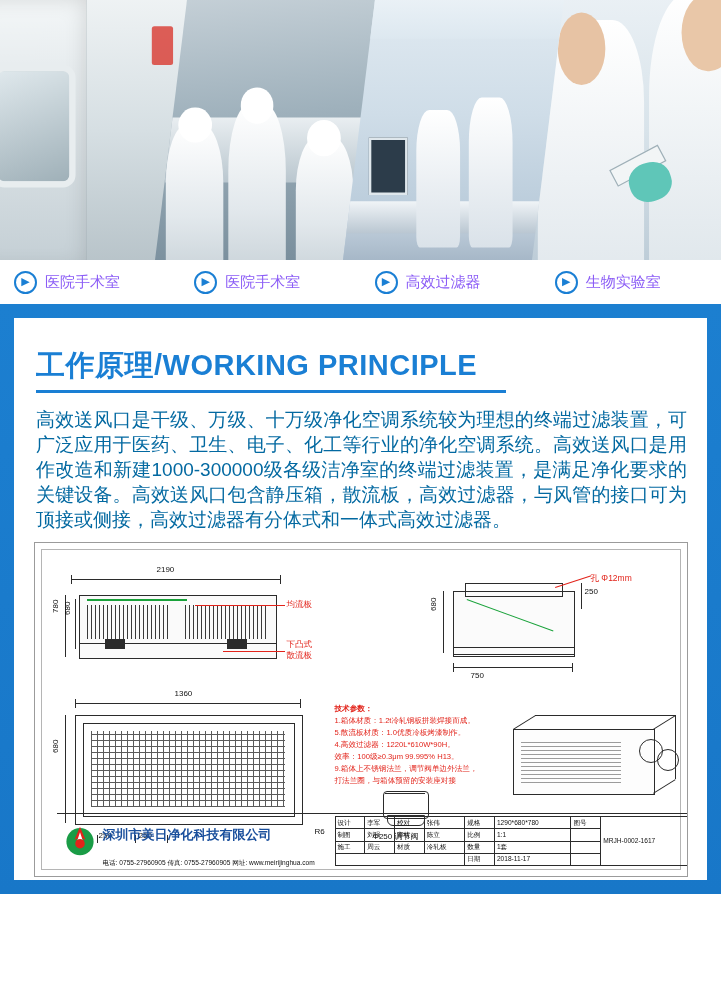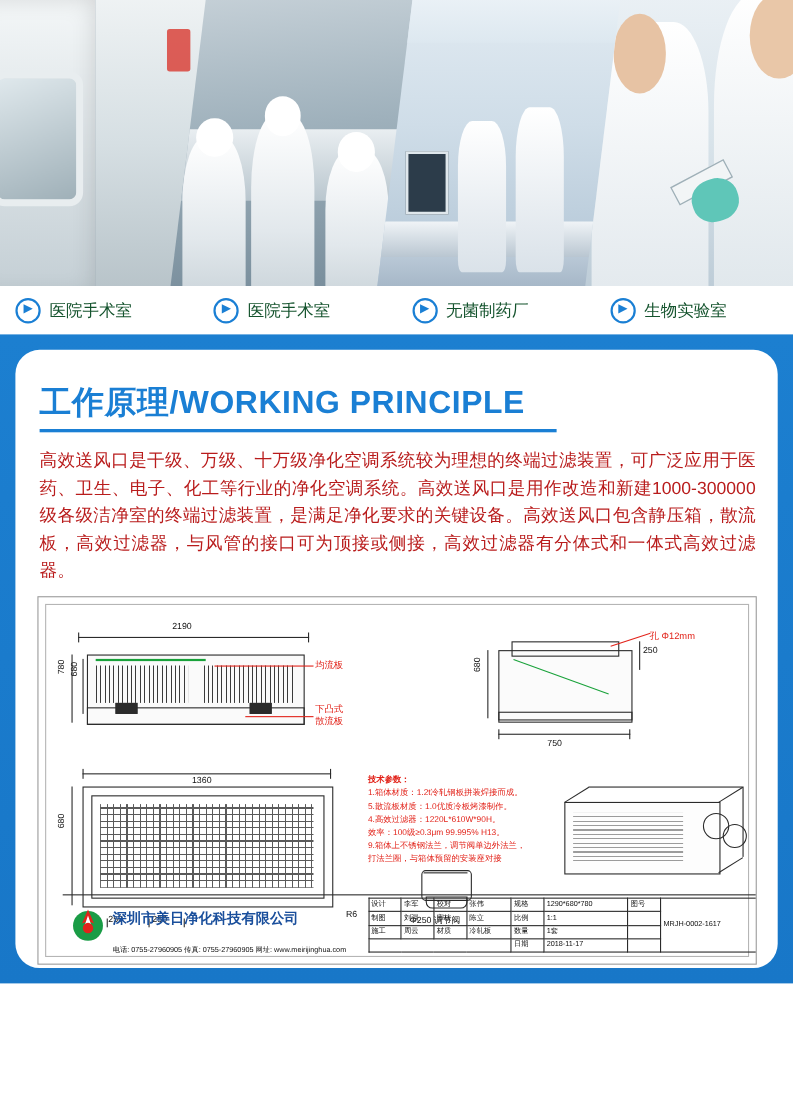--- a/index.html
+++ b/index.html
@@ -139,52 +139,51 @@
     box-sizing:border-box;
   }
   .cap .bullet{
     width:19px;height:19px;border-radius:50%;
     border:2px solid #1a7fd4;
     color:#1a7fd4;
     font-size:11px;line-height:17px;text-align:center;
     margin-right:8px;flex:0 0 auto;
     font-weight:bold;
   }
-  .cap .txt{font-size:15px;color:#14532d;white-space:nowrap;}
+  .cap .txt{font-size:15px;color:#8b5cf6;white-space:nowrap;}
 
   
   .blue-band{
     position:relative;
     width:721px;height:590px;
     background:linear-gradient(180deg,#1c7fd0 0%,#1877c8 100%);
     box-sizing:border-box;
     padding:14px 14px 0 14px;
   }
   .white-card{
     position:relative;
     width:693px;height:562px;
     background:#ffffff;
     box-sizing:border-box;
     padding:22px 18px 0 18px;
-    border-radius:22px;
   }
   .wp-title{
     font-size:29px;
     font-weight:bold;
     color:#1a7fd4;
     letter-spacing:.5px;
     margin:6px 0 4px 4px;
   }
   .wp-underline{
     width:470px;height:3px;background:#1a7fd4;margin:0 0 14px 4px;
   }
   .wp-body{
-    font-size:16px;
+    font-size:19px;
     line-height:25px;
-    color:#b91c1c;
+    color:#0369a1;
     margin:0 2px 10px 4px;
     text-align:justify;
   }
 
   
   .drawing{
     position:relative;
     width:654px;height:335px;
     margin:0 auto;
     background:#ffffff;
@@ -277,21 +276,21 @@
     <div class="cap">
       <div class="bullet">▶</div>
       <div class="txt">医院手术室</div>
     </div>
     <div class="cap">
       <div class="bullet">▶</div>
       <div class="txt">医院手术室</div>
     </div>
     <div class="cap">
       <div class="bullet">▶</div>
-      <div class="txt">无菌制药厂</div>
+      <div class="txt">高效过滤器</div>
     </div>
     <div class="cap">
       <div class="bullet">▶</div>
       <div class="txt">生物实验室</div>
     </div>
   </div>
 
   <div class="blue-band">
     <div class="white-card">
 
@@ -335,26 +334,26 @@
         <div class="ln-red" style="left:520px;top:44px;width:38px;height:1px;transform:rotate(-18deg);transform-origin:left top;"></div>
 
         <div class="ln" style="left:408px;top:48px;width:1px;height:62px;"></div>
         <div class="dim" style="left:394px;top:68px;transform:rotate(-90deg);transform-origin:left top;">680</div>
         <div class="ln" style="left:546px;top:40px;width:1px;height:26px;"></div>
         <div class="dim" style="left:550px;top:44px;">250</div>
 
         <div class="ln" style="left:418px;top:124px;width:120px;height:1px;"></div>
         <div class="ln" style="left:418px;top:120px;width:1px;height:9px;"></div>
         <div class="ln" style="left:537px;top:120px;width:1px;height:9px;"></div>
-        <div class="dim" style="left:463px;top:128px;">750</div>
+        <div class="dim" style="left:436px;top:128px;">750</div>
 
         <div class="ln" style="left:40px;top:160px;width:226px;height:1px;"></div>
         <div class="ln" style="left:40px;top:156px;width:1px;height:9px;"></div>
         <div class="ln" style="left:265px;top:156px;width:1px;height:9px;"></div>
-        <div class="dim" style="left:140px;top:162px;">1360</div>
+        <div class="dim" style="left:140px;top:146px;">1360</div>
 
         <div class="box" style="left:40px;top:172px;width:226px;height:108px;"></div>
         <div class="box" style="left:48px;top:180px;width:210px;height:92px;"></div>
         <div class="grid-fill" style="left:56px;top:188px;width:194px;height:76px;"></div>
 
         <div class="ln" style="left:30px;top:172px;width:1px;height:108px;"></div>
         <div class="dim" style="left:16px;top:210px;transform:rotate(-90deg);transform-origin:left top;">680</div>
 
         <div class="ln" style="left:62px;top:292px;width:1px;height:8px;"></div>
         <div class="ln" style="left:100px;top:292px;width:1px;height:8px;"></div>

